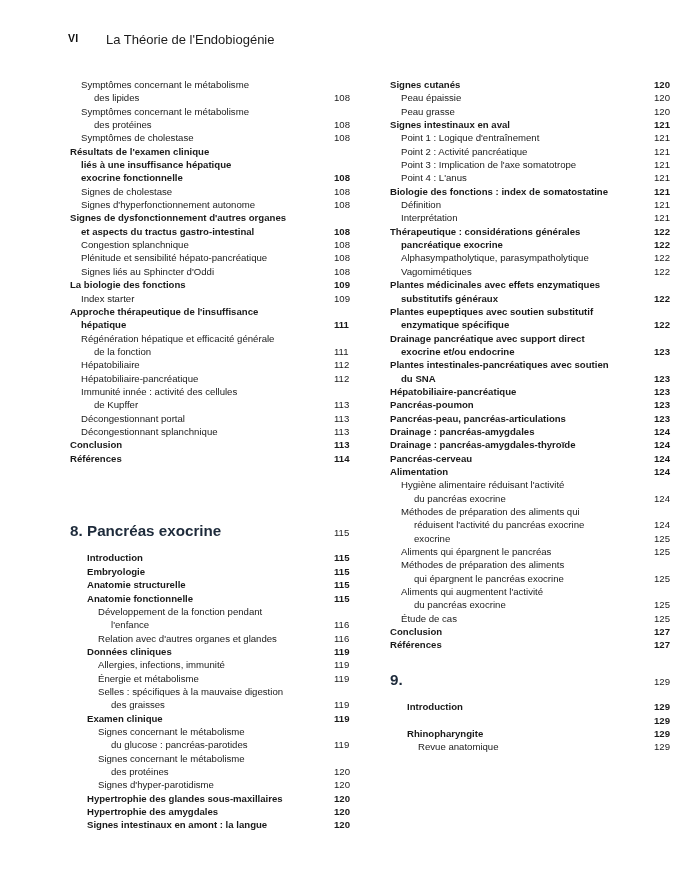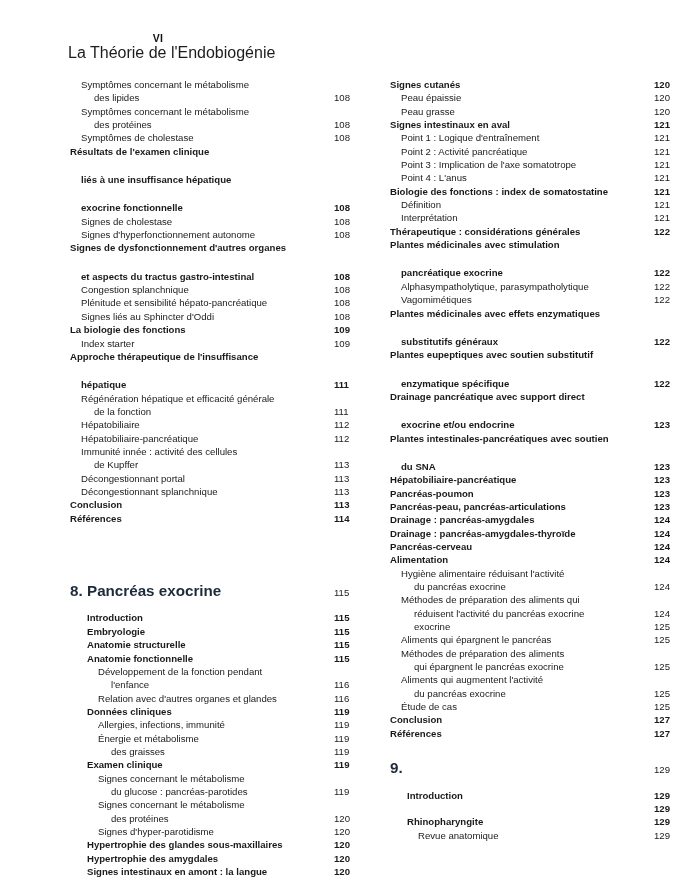--- a/index.html
+++ b/index.html
@@ -15,33 +15,32 @@
     position: relative;
     overflow: hidden;
   }
 
   
   .running-head {
     position: absolute;
     left: 68px;
     top: 32px;
     display: flex;
-    align-items: center;
+    align-items: flex-start;
     font-size: 10.5px;
-    flex-direction: column;
   }
   .folio {
     font-weight: bold;
     letter-spacing: 0.3px;
     color: #111;
     width: 38px;
   }
   .head-title {
     color: #1c1c1c;
-    font-size: 16px;
+    font-size: 13px;
   }
 
   
   .columns {
     position: absolute;
     left: 8px;
     top: 78px;
     width: 700px;
     display: flex;
   }
@@ -68,21 +67,21 @@
   .toc-page {
     flex: 0 0 auto;
     width: 26px;
     text-align: left;
     font-size: 9.6px;
     color: #1a1a1a;
   }
 
   
   .lvl1 { padding-left: 0px;  font-weight: bold; gap: 8px; }
-  .lvl1b{ padding-left: 11px; font-weight: bold; margin-top: 15px; }   
+  .lvl1b{ padding-left: 11px; font-weight: bold; }   
   .lvl2 { padding-left: 11px; font-weight: normal; } 
   .lvl3 { padding-left: 24px; font-weight: normal; align-items: flex-end; }
 
   .toc-row.lvl1 .toc-page,
   .toc-row.lvl1b .toc-page { font-weight: bold; }
 
   
   .chapter {
     display: flex;
     align-items: baseline;
@@ -324,20 +323,25 @@
           <div class="toc-row lvl2">
             <span class="toc-label">Allergies, infections, immunité</span>
             <span class="toc-filler"></span>
             <span class="toc-page">119</span>
           </div>
           <div class="toc-row lvl2">
             <span class="toc-label">Énergie et métabolisme</span>
             <span class="toc-filler"></span>
             <span class="toc-page">119</span>
           </div>
+          <div class="toc-row lvl2">
+            <span class="toc-label">Selles : spécifiques à la mauvaise digestion</span>
+            <span class="toc-filler"></span>
+            <span class="toc-page"></span>
+          </div>
           <div class="toc-row lvl3">
             <span class="toc-label">des graisses</span>
             <span class="toc-filler"></span>
             <span class="toc-page">119</span>
           </div>
           <div class="toc-row lvl1">
             <span class="toc-label">Examen clinique</span>
             <span class="toc-filler"></span>
             <span class="toc-page">119</span>
           </div>
@@ -439,25 +443,20 @@
         </div>
         <div class="toc-row lvl2">
           <span class="toc-label">Interprétation</span>
           <span class="toc-filler"></span>
           <span class="toc-page">121</span>
         </div>
         <div class="toc-row lvl1">
           <span class="toc-label">Thérapeutique : considérations générales</span>
           <span class="toc-filler"></span>
           <span class="toc-page">122</span>
-        </div>
-        <div class="toc-row lvl1">
-          <span class="toc-label">Plantes médicinales avec stimulation</span>
-          <span class="toc-filler"></span>
-          <span class="toc-page"></span>
         </div>
         <div class="toc-row lvl1b">
           <span class="toc-label">pancréatique exocrine</span>
           <span class="toc-filler"></span>
           <span class="toc-page">122</span>
         </div>
         <div class="toc-row lvl2">
           <span class="toc-label">Alphasympatholytique, parasympatholytique</span>
           <span class="toc-filler"></span>
           <span class="toc-page">122</span>

